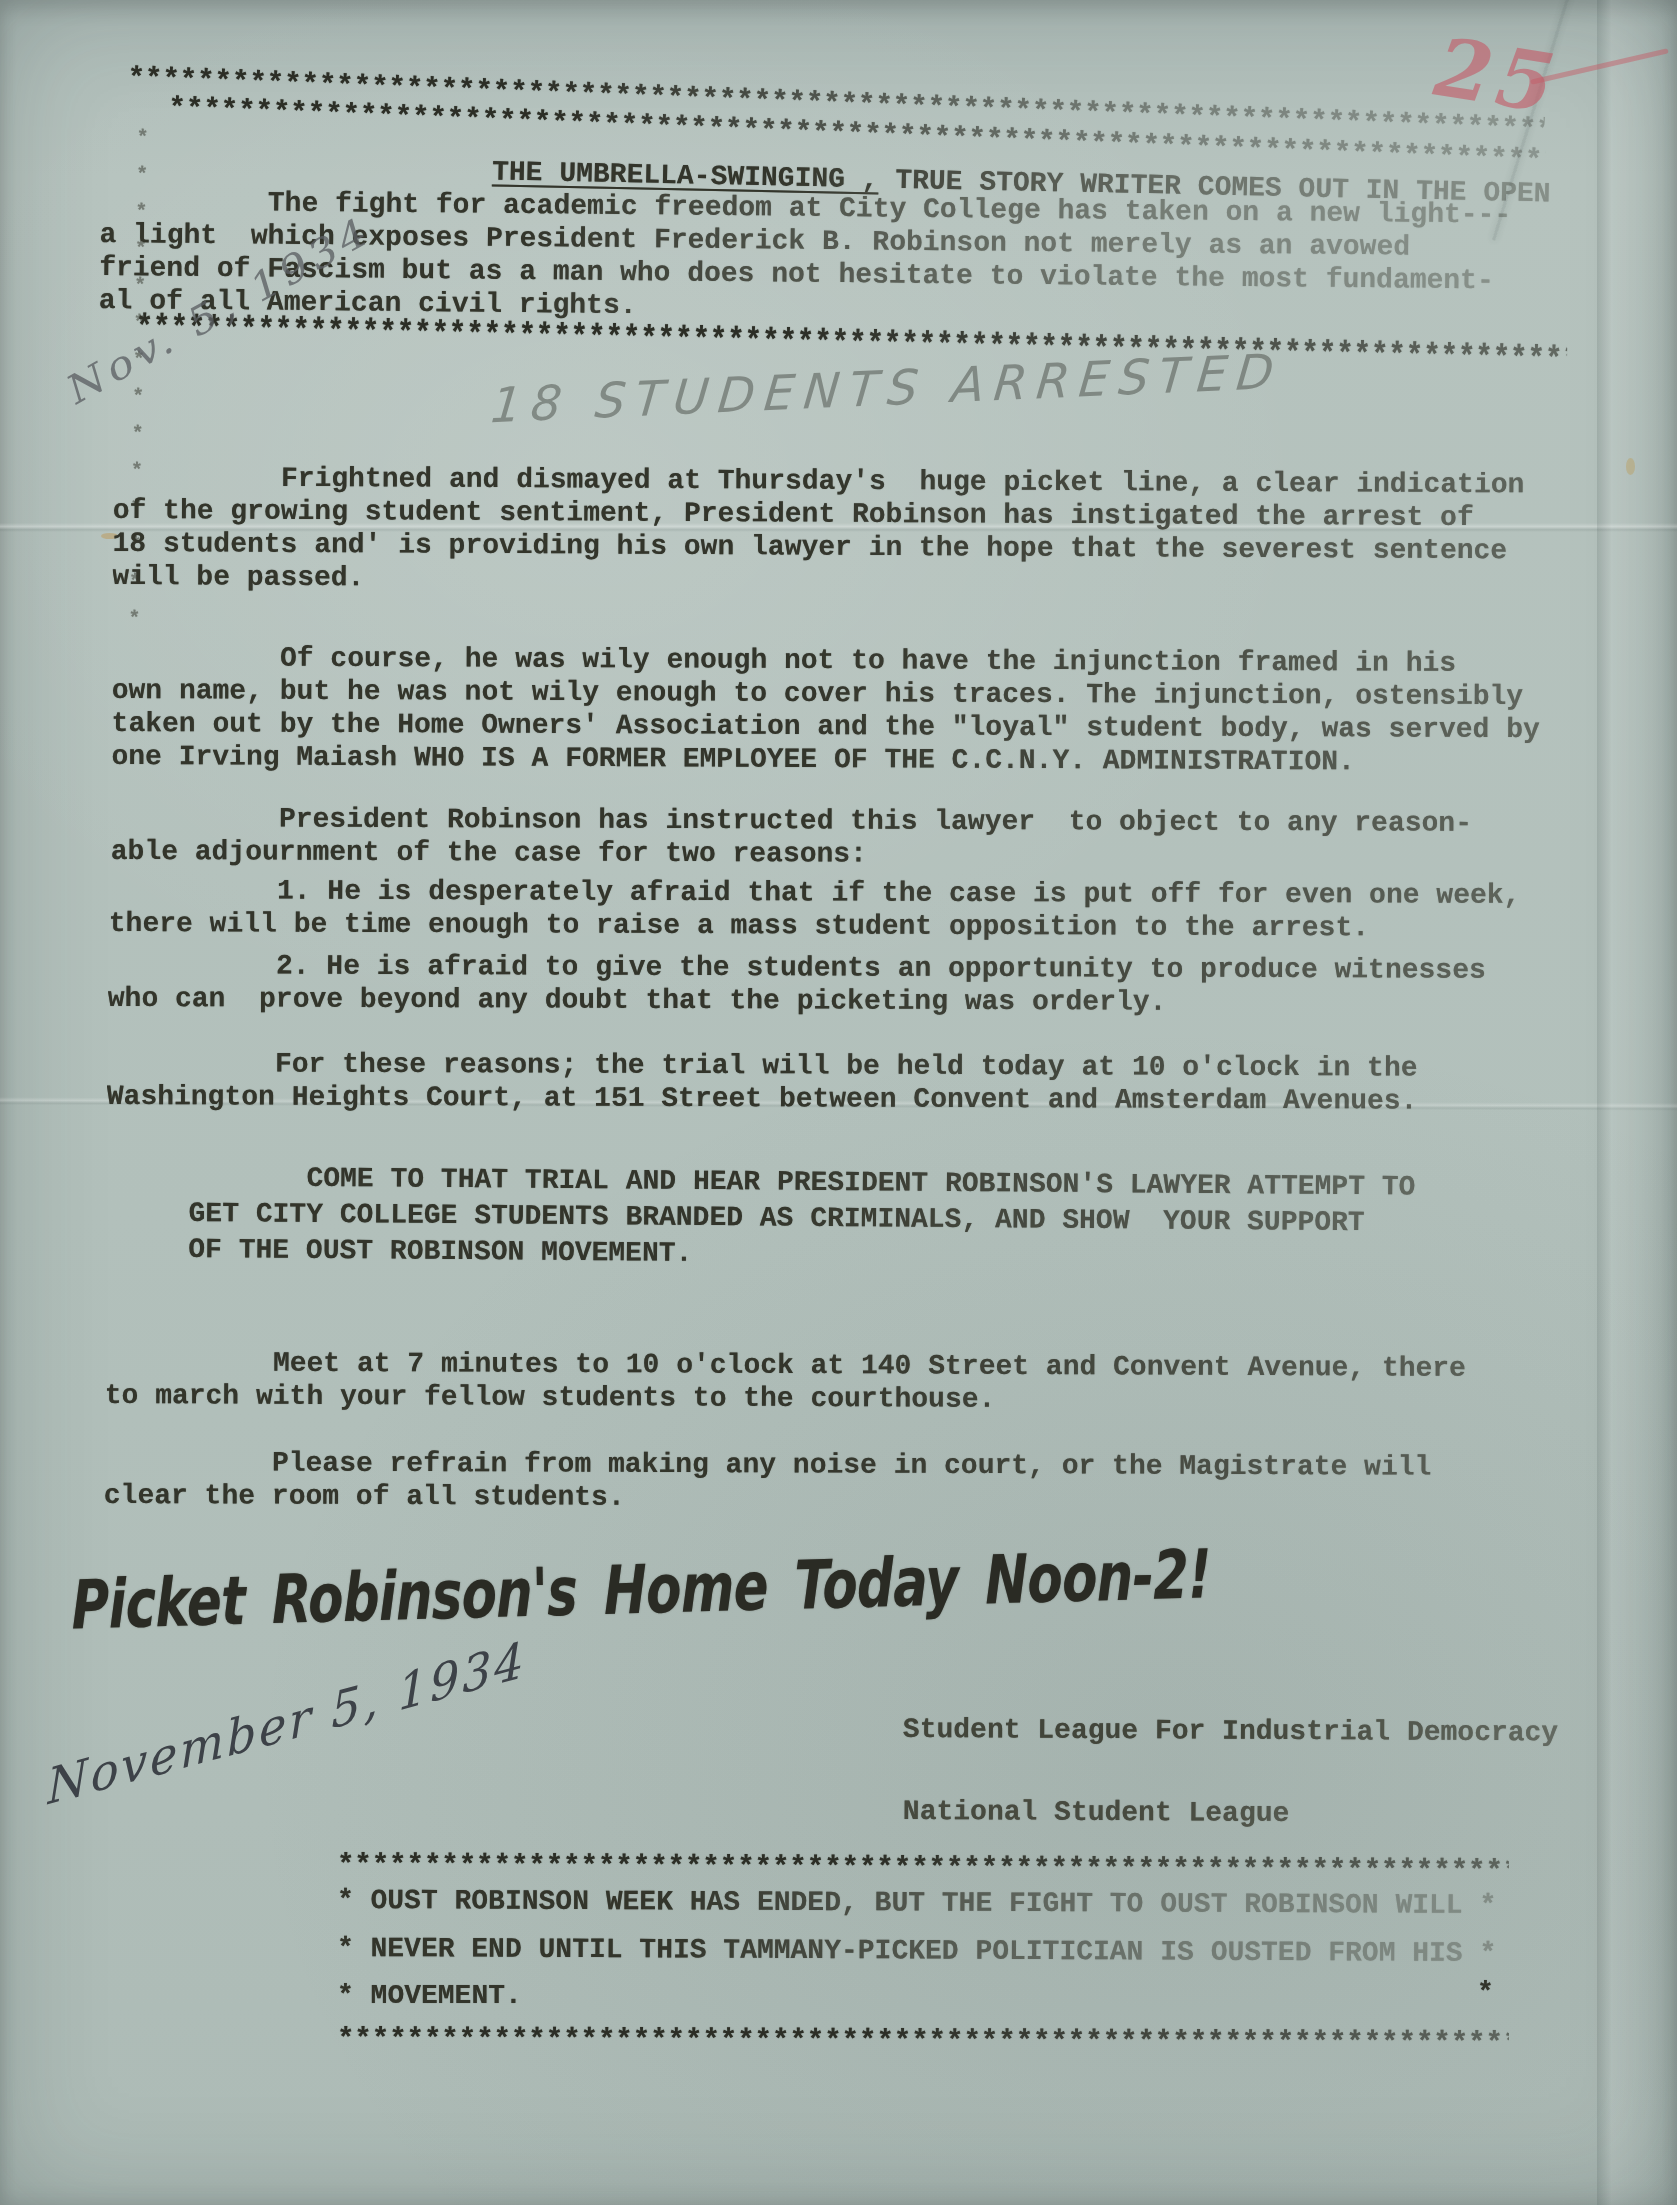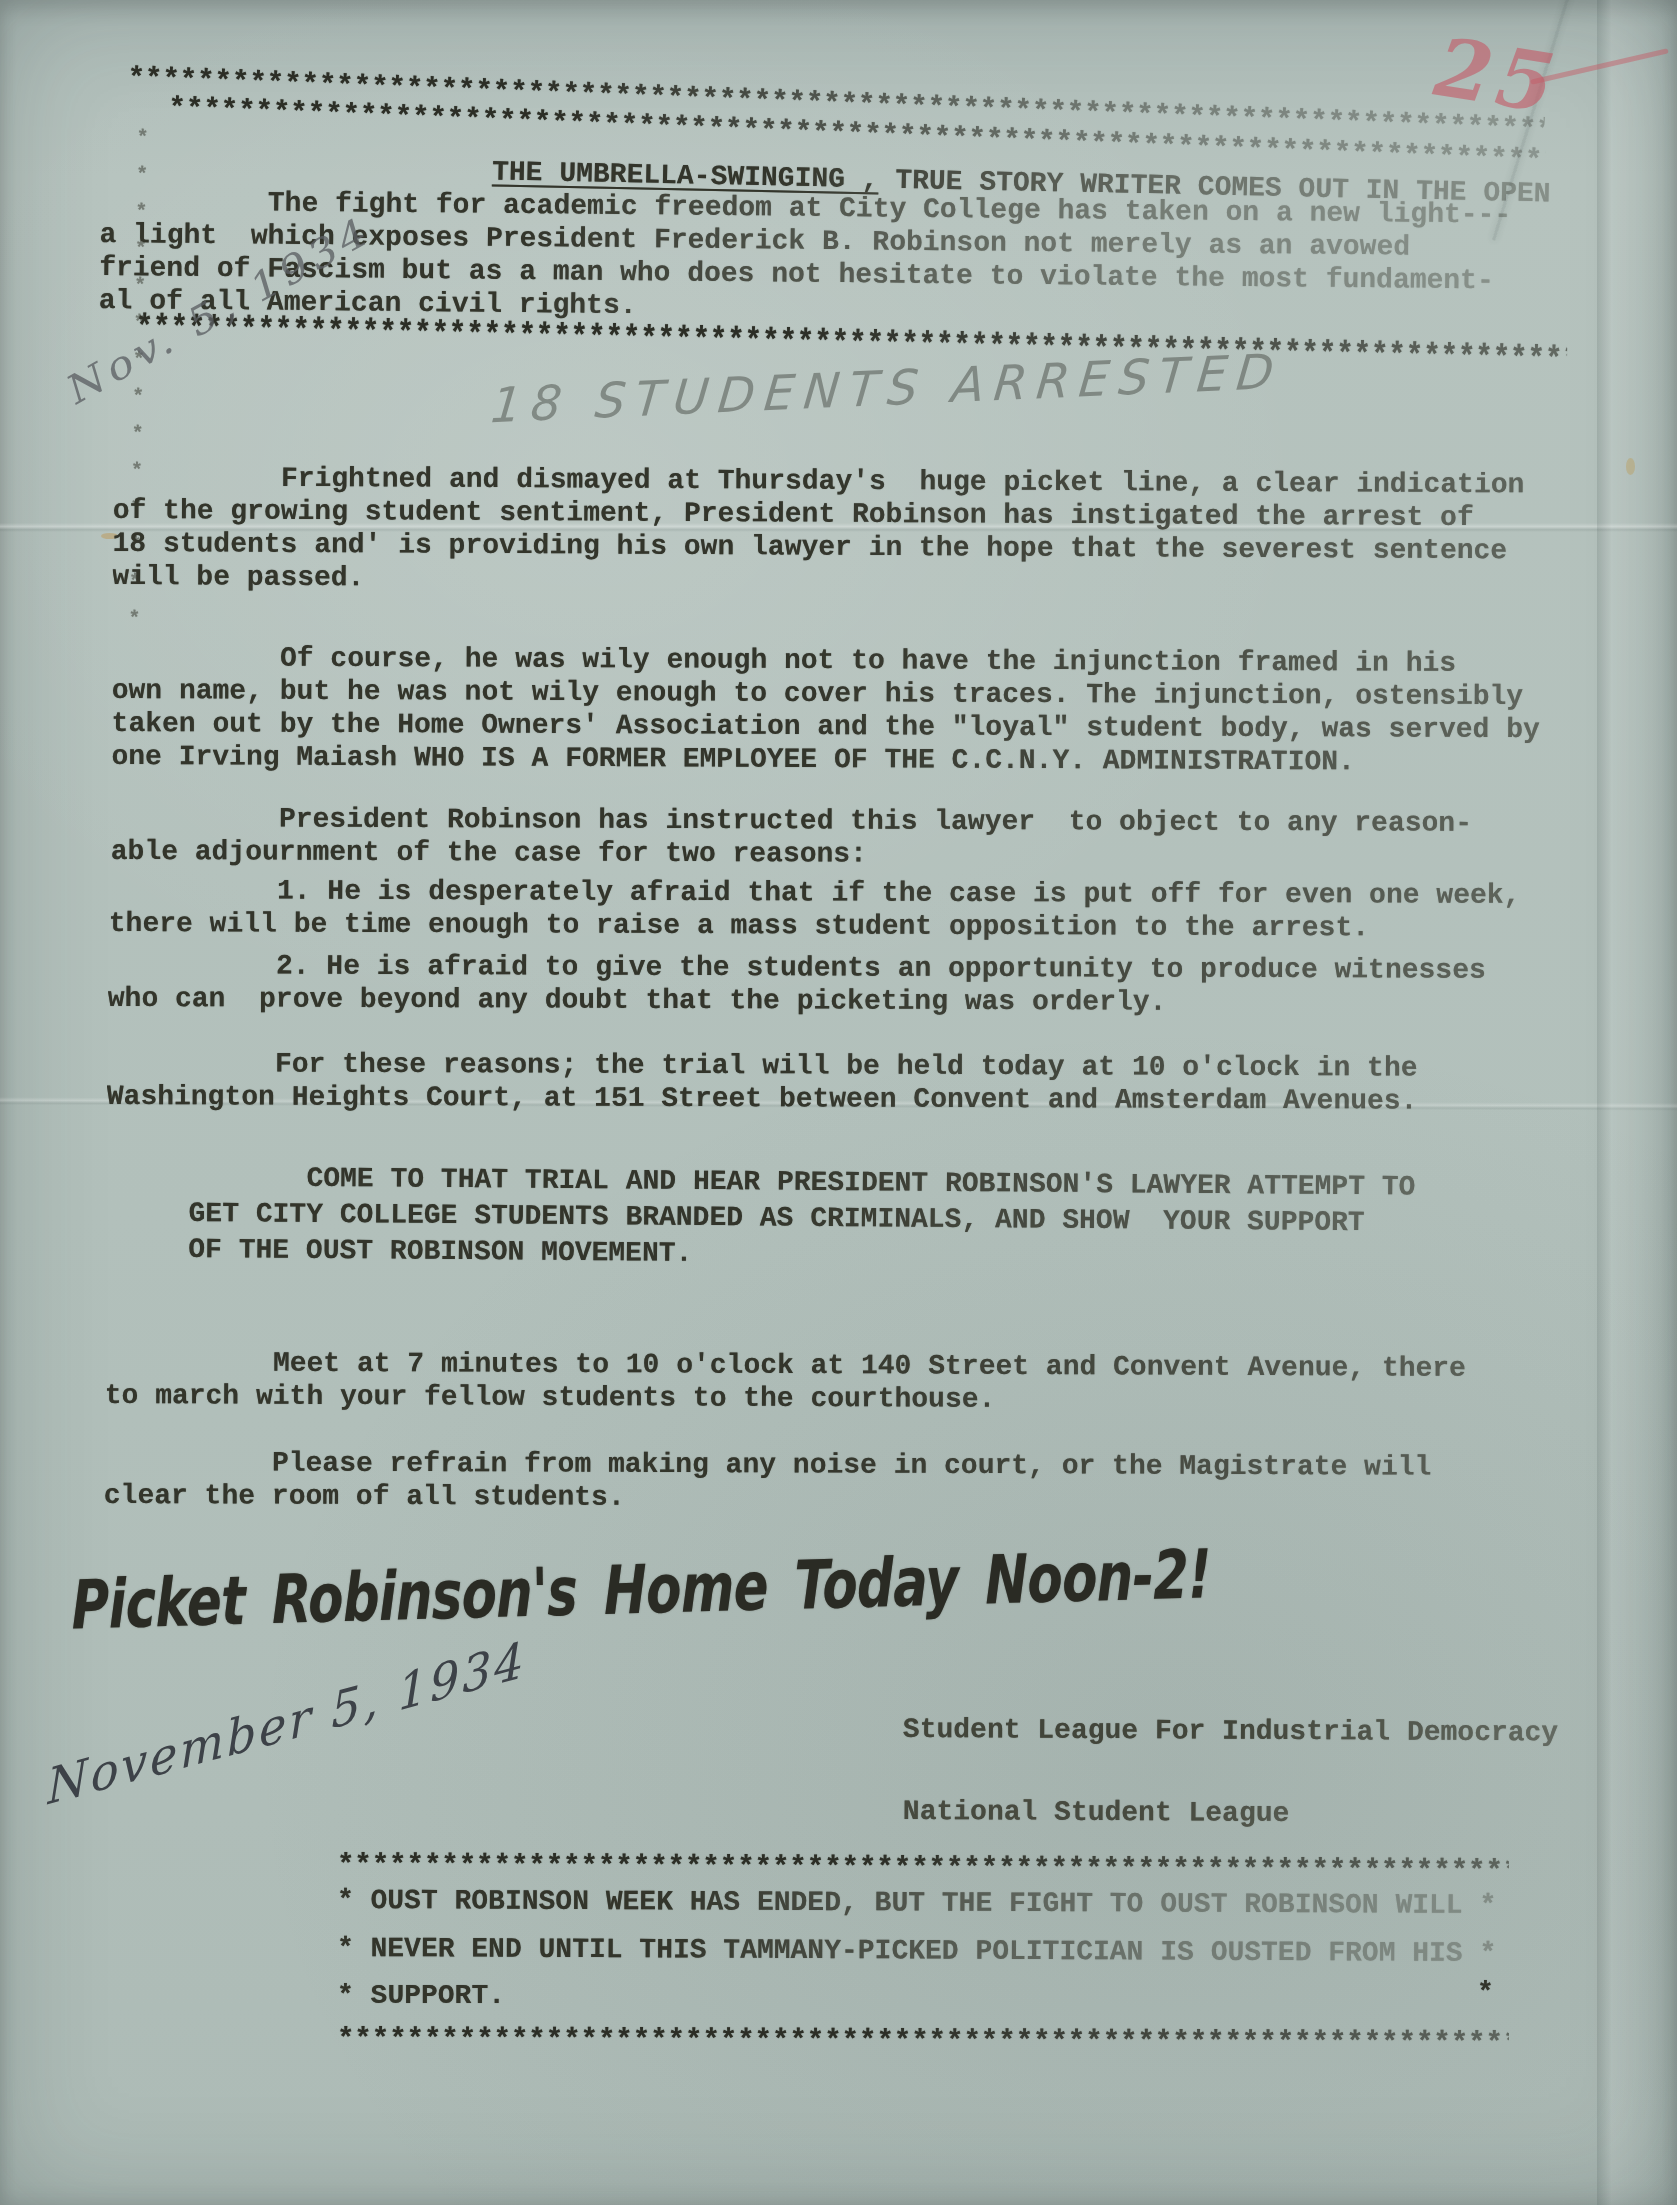--- a/index.html
+++ b/index.html
@@ -141,18 +141,18 @@
 
   <div class="typed fade-mild" style="left:903px;top:1713px;width:732px;color:#42453a;transform:rotate(0.3deg);">Student League For Industrial Democracy</div>
   <div class="typed fade-mild" style="left:903px;top:1795px;width:599px;color:#474a3f;transform:rotate(0.3deg);">National Student League</div>
 
   <div class="hand" style="left:47px;top:1758px;font-size:48px;color:#3d4248;letter-spacing:2.7px;
               transform:rotate(-15deg) skewX(-14deg);">November 5, 1934</div>
 
   <div class="band fade-mild" style="left:337px;top:1850px;width:1172px;transform:rotate(0.3deg);">**********************************************************************</div>
   <div class="typed fade-strong" style="left:337px;top:1884px;width:1199px;white-space:pre;transform:rotate(0.25deg);">* OUST ROBINSON WEEK HAS ENDED, BUT THE FIGHT TO OUST ROBINSON WILL *</div>
   <div class="typed fade-strong" style="left:337px;top:1932px;width:1199px;white-space:pre;transform:rotate(0.25deg);">* NEVER END UNTIL THIS TAMMANY-PICKED POLITICIAN IS OUSTED FROM HIS *</div>
-  <div class="typed" style="left:337px;top:1979px;width:599px;white-space:pre;">* SUPPORT.</div>
+  <div class="typed" style="left:337px;top:1979px;width:599px;white-space:pre;">* MOVEMENT.</div>
   <div class="typed" style="left:1477px;top:1976px;">*</div>
   <div class="band fade-mild" style="left:337px;top:2024px;width:1172px;transform:rotate(0.2deg);">**********************************************************************</div>
 
 </div>
 
 
 </body></html>

